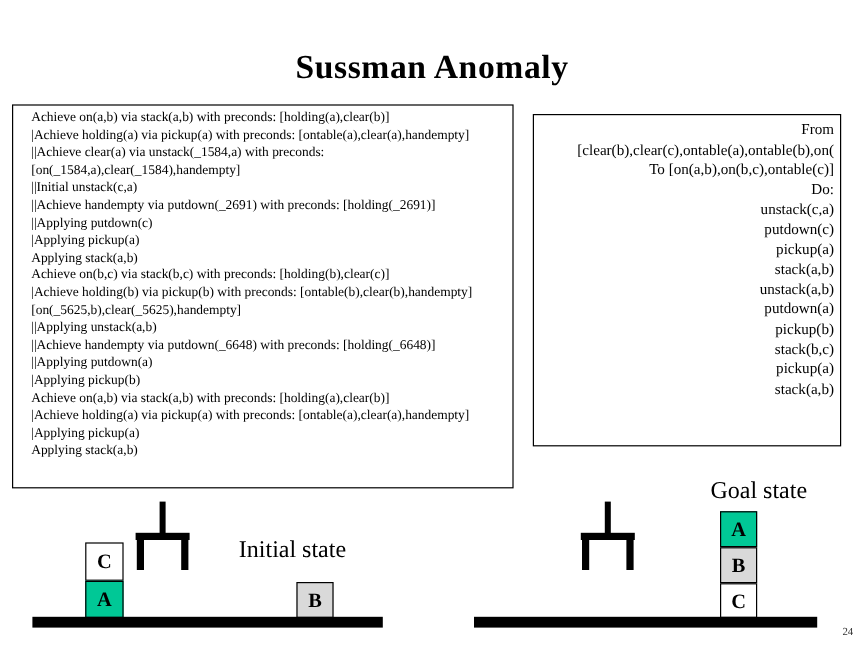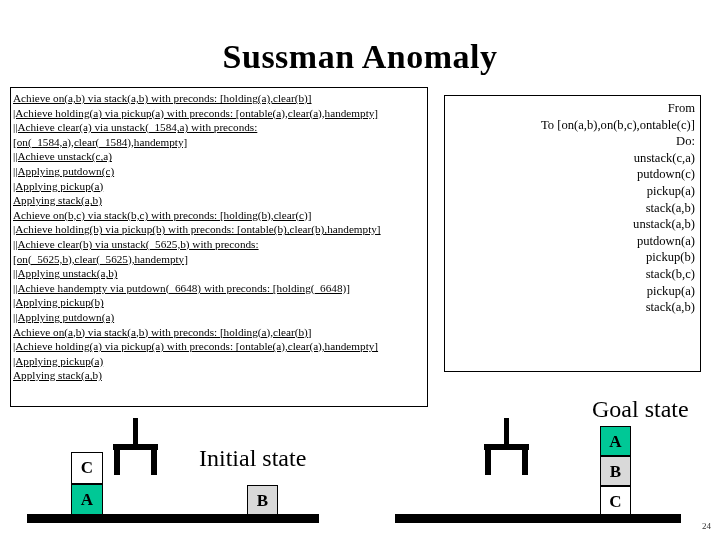--- a/index.html
+++ b/index.html
@@ -22,39 +22,38 @@
     height: 540px;
   }
   #title {
     position: absolute;
     left: 0;
     top: 38px;
     width: 720px;
     text-align: center;
     font-family: "Liberation Serif", "DejaVu Serif", serif;
     font-weight: bold;
-    font-size: 34px;
+    font-size: 28px;
     letter-spacing: 0.5px;
     line-height: 38px;
   }
 
   
   .boxed {
     position: absolute;
     border: 1px solid #000000;
     background: #ffffff;
     box-sizing: border-box;
   }
   #trace-box {
     left: 10px;
     top: 87px;
     width: 418px;
     height: 320px;
-    padding: 3px 4px 2px 2px;
-    text-decoration: underline;
+    padding: 3px 4px 2px 15px;
   }
   #plan-box {
     left: 444px;
     top: 95px;
     width: 257px;
     height: 277px;
     padding: 4px 5px 2px 7px;
     text-align: right;
   }
   .trace-line {
@@ -69,21 +68,21 @@
     white-space: pre;
     font-family: "Liberation Serif", "DejaVu Serif", serif;
   }
   .plan-indent-1 { padding-left: 8px; }
   .plan-indent-2 { padding-left: 30px; }
 
   
   .scene-label {
     position: absolute;
     font-family: "Liberation Serif", "DejaVu Serif", serif;
-    font-size: 24px;
+    font-size: 20px;
     line-height: 24px;
     white-space: nowrap;
   }
   #initial-state-label { left: 199px; top: 446px; text-align: center; }
   #goal-state-label    { left: 592px; top: 397px; }
 
   
   .table-bar {
     position: absolute;
     background: #000000;
@@ -147,40 +146,41 @@
 
 <div id="slide">
 
   <div id="title">Sussman Anomaly</div>
 
   <div class="boxed" id="trace-box">
     <div class="trace-line">Achieve on(a,b) via stack(a,b) with preconds: [holding(a),clear(b)]</div>
     <div class="trace-line">|Achieve holding(a) via pickup(a) with preconds: [ontable(a),clear(a),handempty]</div>
     <div class="trace-line">||Achieve clear(a) via unstack(_1584,a) with preconds:</div>
     <div class="trace-line">[on(_1584,a),clear(_1584),handempty]</div>
-    <div class="trace-line">||Achieve unstack(c,a)</div>
+    <div class="trace-line">||Initial unstack(c,a)</div>
+    <div class="trace-line">||Achieve handempty via putdown(_2691) with preconds: [holding(_2691)]</div>
     <div class="trace-line">||Applying putdown(c)</div>
     <div class="trace-line">|Applying pickup(a)</div>
     <div class="trace-line">Applying stack(a,b)</div>
     <div class="trace-line">Achieve on(b,c) via stack(b,c) with preconds: [holding(b),clear(c)]</div>
     <div class="trace-line">|Achieve holding(b) via pickup(b) with preconds: [ontable(b),clear(b),handempty]</div>
-    <div class="trace-line">||Achieve clear(b) via unstack(_5625,b) with preconds:</div>
     <div class="trace-line">[on(_5625,b),clear(_5625),handempty]</div>
     <div class="trace-line">||Applying unstack(a,b)</div>
     <div class="trace-line">||Achieve handempty via putdown(_6648) with preconds: [holding(_6648)]</div>
+    <div class="trace-line">||Applying putdown(a)</div>
     <div class="trace-line">|Applying pickup(b)</div>
-    <div class="trace-line">||Applying putdown(a)</div>
     <div class="trace-line">Achieve on(a,b) via stack(a,b) with preconds: [holding(a),clear(b)]</div>
     <div class="trace-line">|Achieve holding(a) via pickup(a) with preconds: [ontable(a),clear(a),handempty]</div>
     <div class="trace-line">|Applying pickup(a)</div>
     <div class="trace-line">Applying stack(a,b)</div>
   </div>
 
   <div class="boxed" id="plan-box">
     <div class="plan-line">From</div>
+    <div class="plan-line">[clear(b),clear(c),ontable(a),ontable(b),on(</div>
     <div class="plan-line plan-indent-1">To [on(a,b),on(b,c),ontable(c)]</div>
     <div class="plan-line plan-indent-1">Do:</div>
     <div class="plan-line plan-indent-2">unstack(c,a)</div>
     <div class="plan-line plan-indent-2">putdown(c)</div>
     <div class="plan-line plan-indent-2">pickup(a)</div>
     <div class="plan-line plan-indent-2">stack(a,b)</div>
     <div class="plan-line plan-indent-2">unstack(a,b)</div>
     <div class="plan-line plan-indent-2">putdown(a)</div>
     <div class="plan-line plan-indent-2">pickup(b)</div>
     <div class="plan-line plan-indent-2">stack(b,c)</div>

